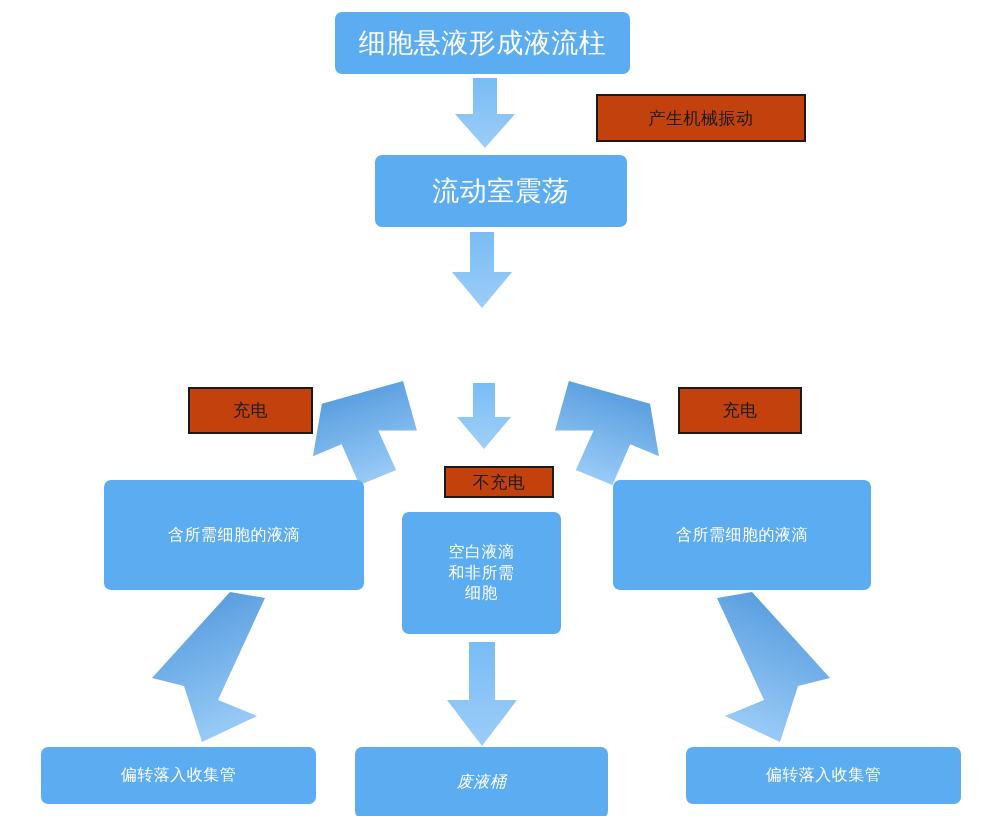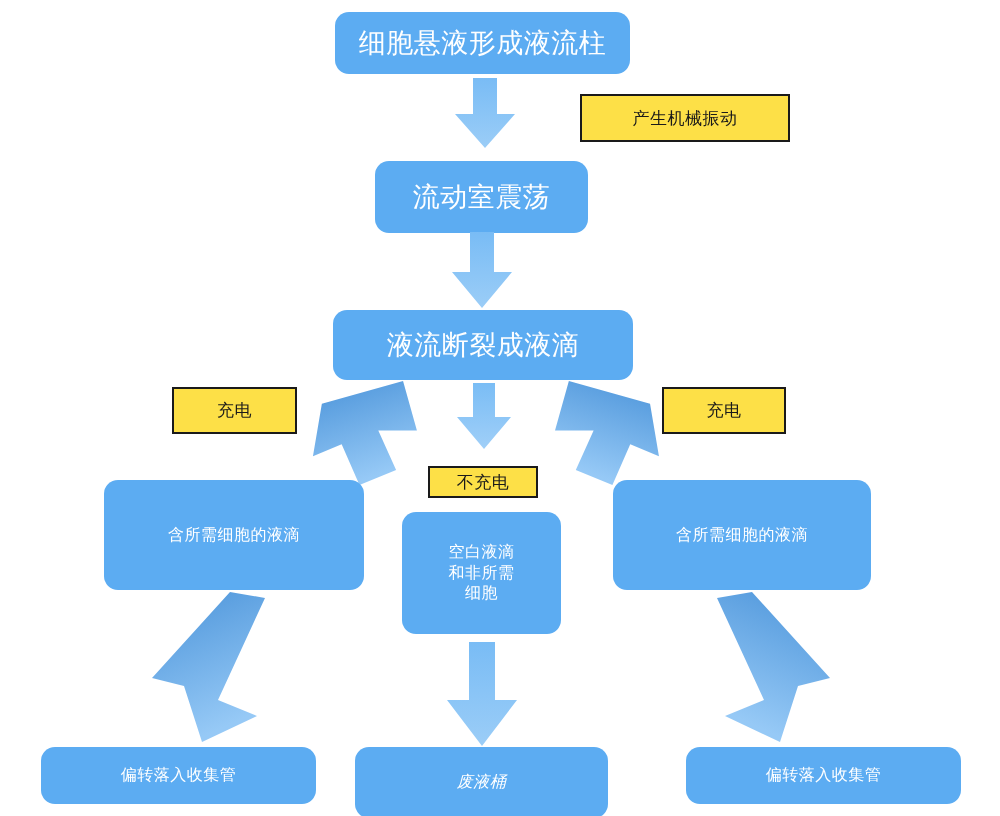--- a/index.html
+++ b/index.html
@@ -13,49 +13,50 @@
   #canvas {
     position: relative;
     width: 1000px;
     height: 816px;
     background: #ffffff;
     overflow: hidden;
   }
   .node {
     position: absolute;
     background: #5CACF2;
-    border-radius: 14px;
+    border-radius: 7px;
     color: #ffffff;
     display: flex;
     align-items: center;
     justify-content: center;
     text-align: center;
     line-height: 1.28;
     letter-spacing: 0.5px;
     box-sizing: border-box;
     font-weight: 400;
   }
   .node.big {
     font-size: 27px;
   }
   .node.mid {
     font-size: 16px;
   }
   .label-box {
     position: absolute;
-    background: #fde047;
+    background: #c2410c;
     border: 2px solid #1a1a1a;
     color: #1a1a1a;
     font-size: 17px;
     display: flex;
     align-items: center;
     justify-content: center;
     text-align: center;
     box-sizing: border-box;
     letter-spacing: 0.5px;
+    margin-left: 16px;
   }
   .arrow {
     position: absolute;
   }
   .arrow svg {
     display: block;
     overflow: visible;
   }
 </style>
 </head>
@@ -87,29 +88,28 @@
   <div class="node big" style="left:335px; top:12px; width:295px; height:62px;">细胞悬液形成液流柱</div>
 
   <div class="arrow" style="left:455px; top:78px; width:60px; height:72px;">
     <svg width="60" height="72" viewBox="0 0 60 72">
       <polygon points="18,0 42,0 42,36 60,36 30,70 0,36 18,36" fill="url(#gradV)"></polygon>
     </svg>
   </div>
 
   <div class="label-box" style="left:580px; top:94px; width:210px; height:48px;">产生机械振动</div>
 
-  <div class="node big" style="left:375px; top:161px; width:213px; height:72px;">流动室震荡</div>
+  <div class="node big" style="left:375px; top:155px; width:252px; height:72px;">流动室震荡</div>
 
   <div class="arrow" style="left:452px; top:232px; width:60px; height:78px;">
     <svg width="60" height="78" viewBox="0 0 60 78">
       <polygon points="18,0 42,0 42,40 60,40 30,76 0,40 18,40" fill="url(#gradV)"></polygon>
     </svg>
   </div>
 
-  <div class="node big" style="left:333px; top:310px; width:300px; height:70px;">液流断裂成液滴</div>
 
   <div class="label-box" style="left:172px; top:387px; width:125px; height:47px;">充电</div>
 
   <div class="arrow" style="left:313px; top:385px; width:110px; height:105px;">
     <svg width="110" height="105" viewBox="0 0 110 105">
       <polygon points="96,0 110,50 71,50 89,90 52,105 34,64 5,76 14,23" fill="url(#gradDiag)" transform="translate(-5,-4) scale(0.99)"></polygon>
     </svg>
   </div>
 
   <div class="arrow" style="left:457px; top:383px; width:54px; height:68px;">

